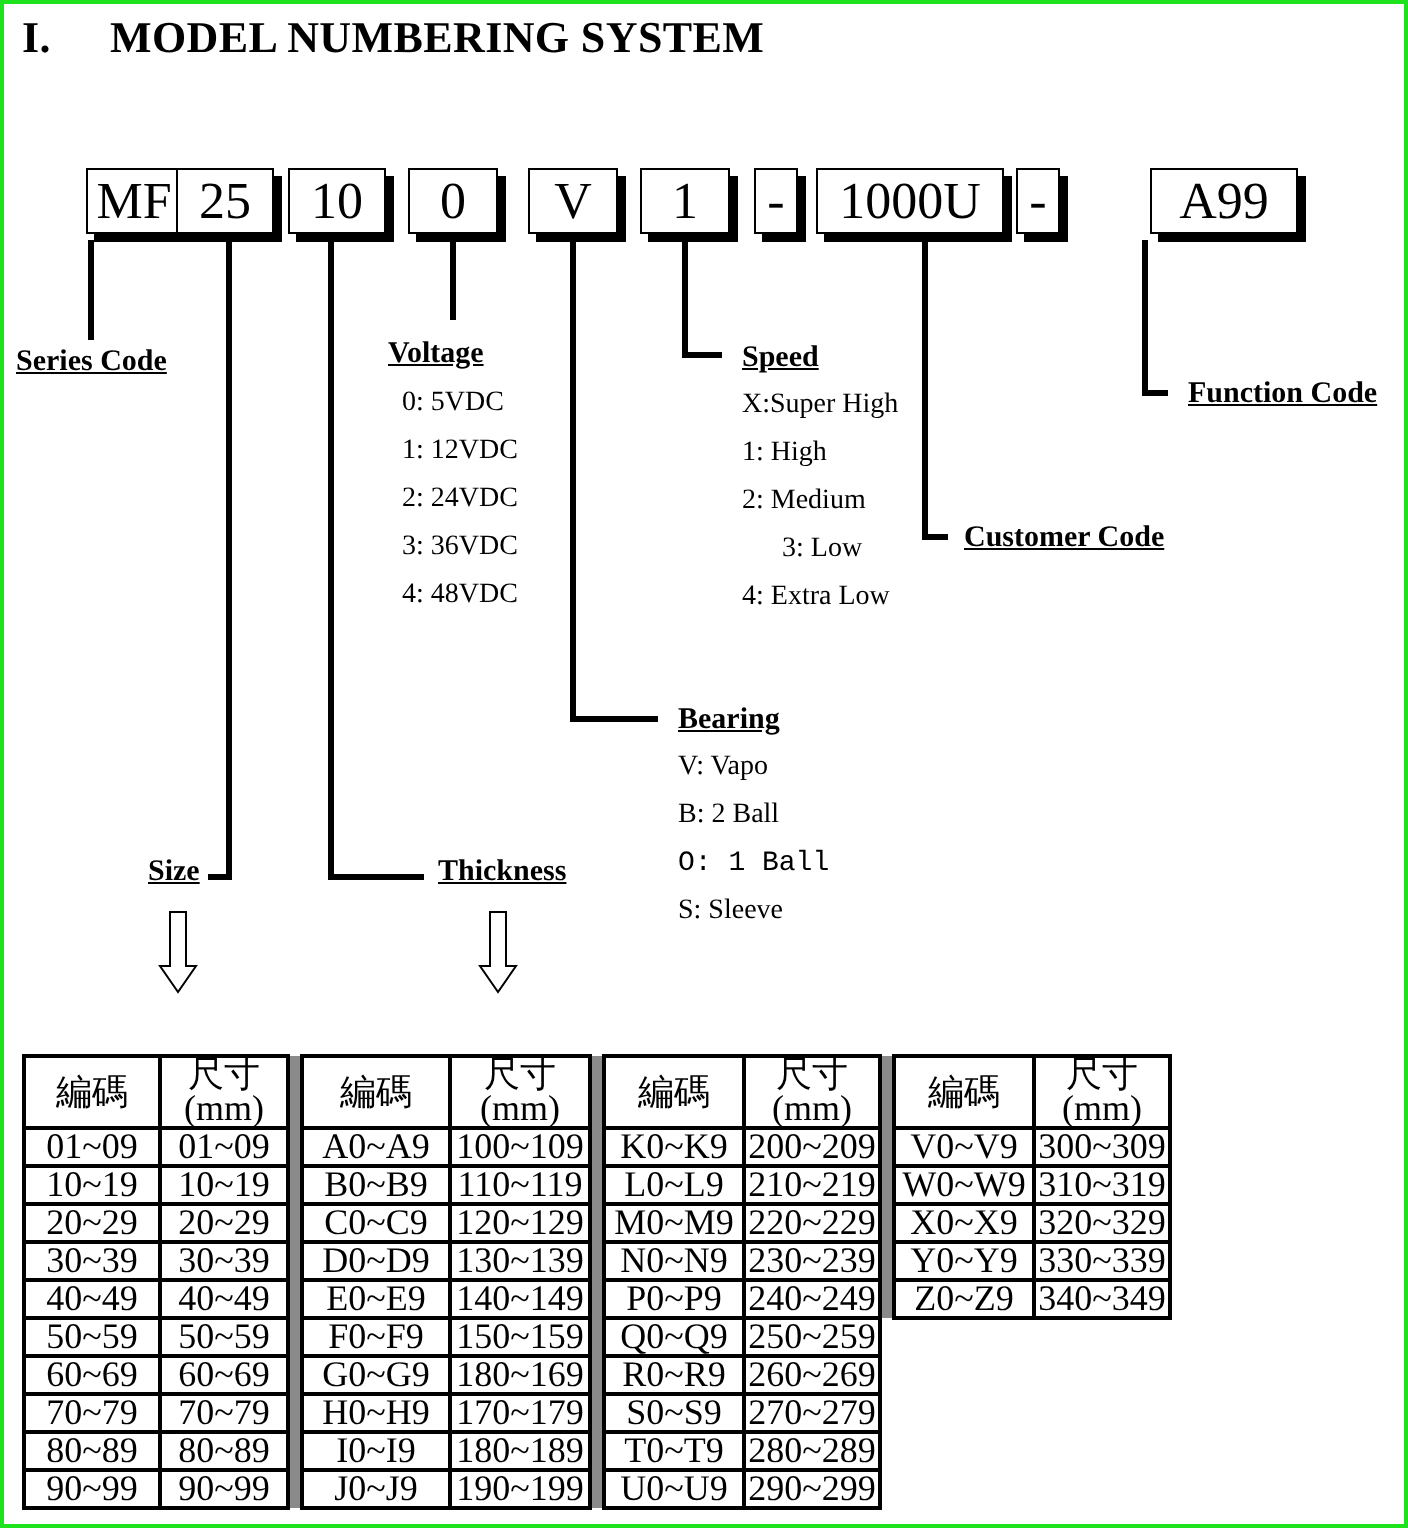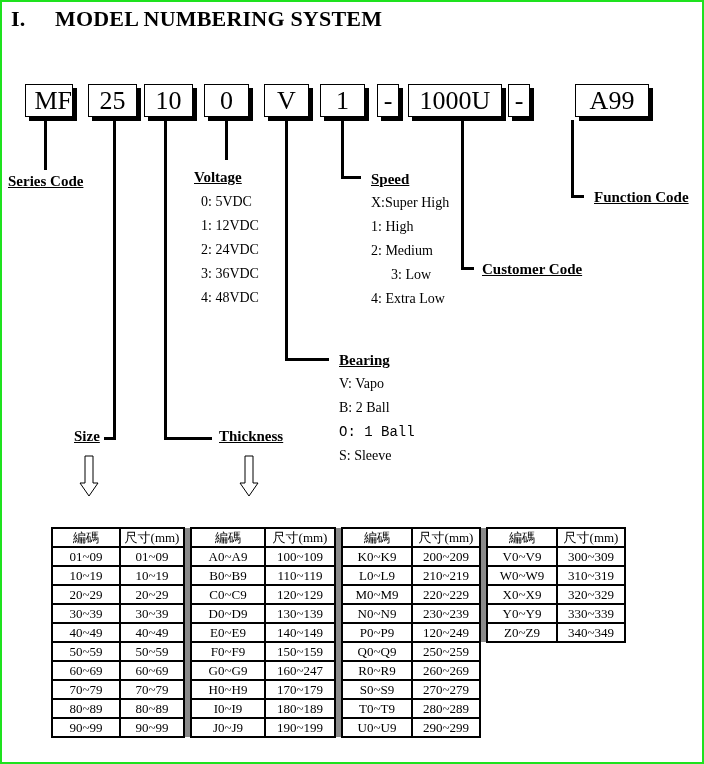--- a/index.html
+++ b/index.html
@@ -8,33 +8,33 @@
   .frame { position:absolute; left:0; top:0; width:700px; height:760px;
            border:2px solid #1ee21e; }
   .title { position:absolute; left:11px; top:6px; font-size:22px; font-weight:bold; letter-spacing:0.2px; white-space:nowrap; }
   .title .num { display:inline-block; width:44px; }
   .box { position:absolute; height:31px; border:1px solid #000; background:#fff;
          box-shadow:4px 4px 0 #000; font-size:26px; line-height:32px; text-align:center; }
   .ln { position:absolute; background:#000; }
   .lbl { position:absolute; font-weight:bold; text-decoration:underline; font-size:15px; white-space:nowrap; }
   .opt { position:absolute; font-size:14px; white-space:nowrap; line-height:24px; }
   .arrow { position:absolute; width:20px; height:42px; }
-  table.codes { position:absolute; border-collapse:collapse; font-size:13px;margin-left:40px; }
+  table.codes { position:absolute; border-collapse:collapse; font-size:18px; }
   table.codes td { border:2px solid #000; height:17px; padding:0; text-align:center; line-height:17px; }
   table.codes td.sep { background:#8a8a8a; width:5px; border-top:none; border-bottom:none; }
   table.codes td.empty { border:none; }
 </style>
 </head>
 <body>
 
 <div class="frame"></div>
 
 <div class="title"><span class="num">I.</span><span>MODEL NUMBERING SYSTEM</span></div>
 
-<div class="box" style="left:25px;top:84px;width:46px;text-align:right;">MF</div>
+<div class="box" style="left:43px;top:84px;width:46px;">MF</div>
 <div class="box" style="left:88px;top:84px;width:47px;">25</div>
 <div class="box" style="left:144px;top:84px;width:47px;">10</div>
 <div class="box" style="left:204px;top:84px;width:43px;">0</div>
 <div class="box" style="left:264px;top:84px;width:43px;">V</div>
 <div class="box" style="left:320px;top:84px;width:43px;">1</div>
 <div class="box" style="left:377px;top:84px;width:20px;">-</div>
 <div class="box" style="left:408px;top:84px;width:92px;">1000U</div>
 <div class="box" style="left:508px;top:84px;width:20px;">-</div>
 <div class="box" style="left:539px;top:84px;width:72px;margin-left:36px;">A99</div>
 
@@ -160,21 +160,21 @@
         <td>330~339</td>
       </tr>
       <tr>
         <td>40~49</td>
         <td>40~49</td>
         <td class="sep"></td>
         <td>E0~E9</td>
         <td>140~149</td>
         <td class="sep"></td>
         <td>P0~P9</td>
-        <td>120~249</td>
+        <td>240~249</td>
         <td class="sep"></td>
         <td>Z0~Z9</td>
         <td>340~349</td>
       </tr>
       <tr>
         <td>50~59</td>
         <td>50~59</td>
         <td class="sep"></td>
         <td>F0~F9</td>
         <td>150~159</td>
@@ -183,21 +183,21 @@
         <td>250~259</td>
         <td class="empty"></td>
         <td class="empty"></td>
         <td class="empty"></td>
       </tr>
       <tr>
         <td>60~69</td>
         <td>60~69</td>
         <td class="sep"></td>
         <td>G0~G9</td>
-        <td>160~247</td>
+        <td>180~169</td>
         <td class="sep"></td>
         <td>R0~R9</td>
         <td>260~269</td>
         <td class="empty"></td>
         <td class="empty"></td>
         <td class="empty"></td>
       </tr>
       <tr>
         <td>70~79</td>
         <td>70~79</td>

